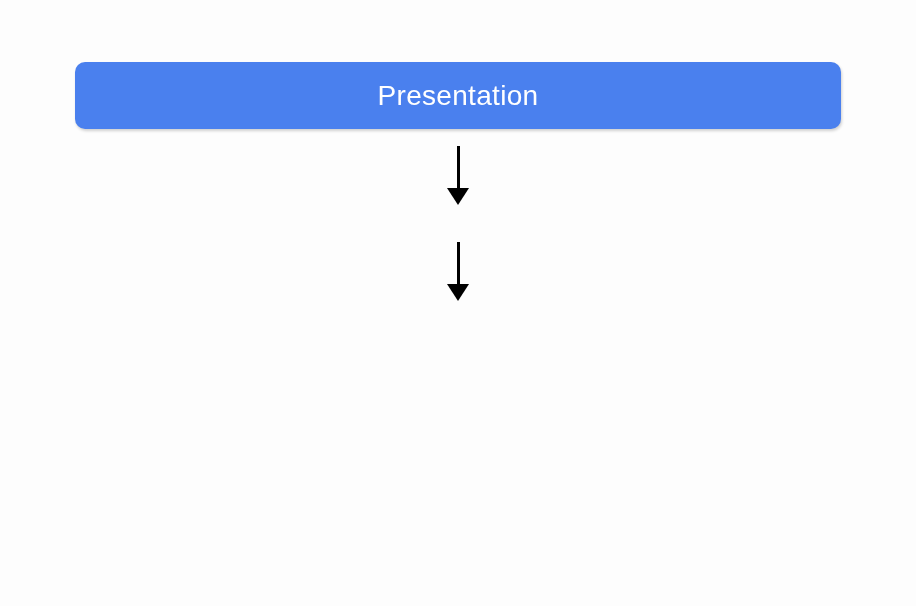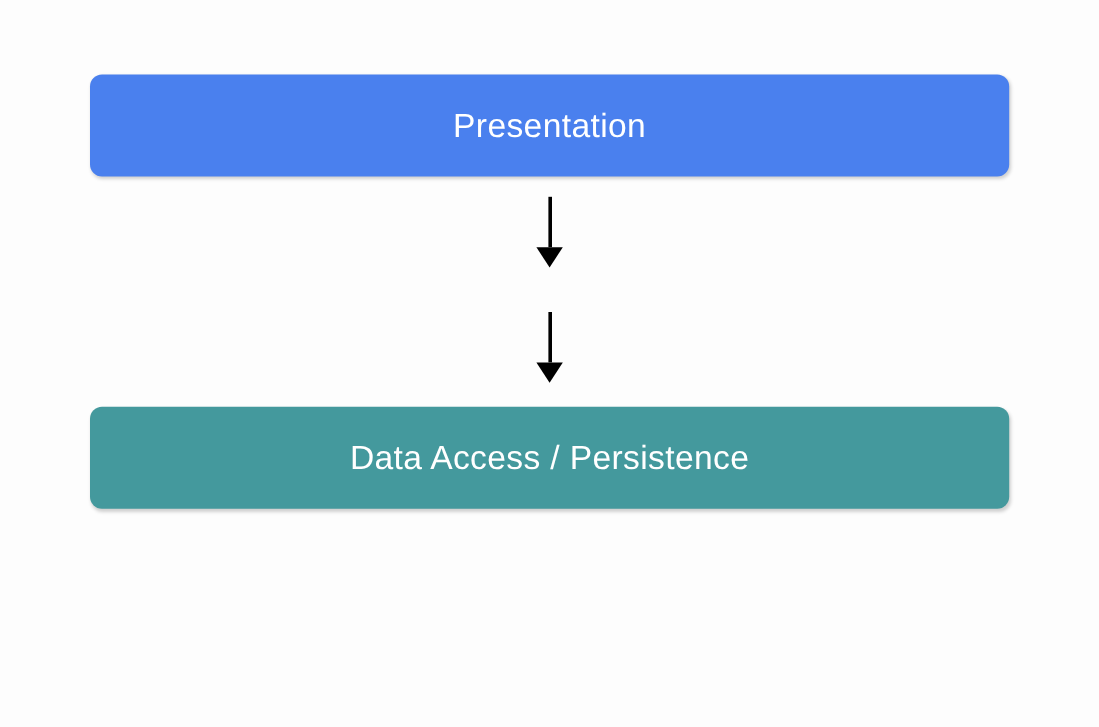--- a/index.html
+++ b/index.html
@@ -15,21 +15,21 @@
     width: 916px;
     height: 606px;
     padding-top: 62px;
     display: flex;
     flex-direction: column;
     align-items: center;
   }
 
   .layer {
     width: 766px;
-    height: 85px;
+    height: 67px;
     border-radius: 10px;
     display: flex;
     align-items: center;
     justify-content: center;
     box-shadow: 1px 2px 3px rgba(0,0,0,0.18);
   }
 
   .layer-label {
     font-size: 28px;
     font-weight: 500;
@@ -71,17 +71,14 @@
     <div class="arrow-shaft" style="background-color: rgb(0, 0, 0);"></div>
     <div class="arrow-head" style="border-top-color: rgb(0, 0, 0);"></div>
   </div>
 
 
   <div class="arrow">
     <div class="arrow-shaft" style="background-color: rgb(0, 0, 0);"></div>
     <div class="arrow-head" style="border-top-color: rgb(0, 0, 0);"></div>
   </div>
 
-  <div class="layer" style="background-color: rgb(68, 153, 157);">
-    <span class="layer-label" style="color: rgb(255, 255, 255);">Data Access / Persistence</span>
-  </div>
 
 </div>
 
 </body></html>

